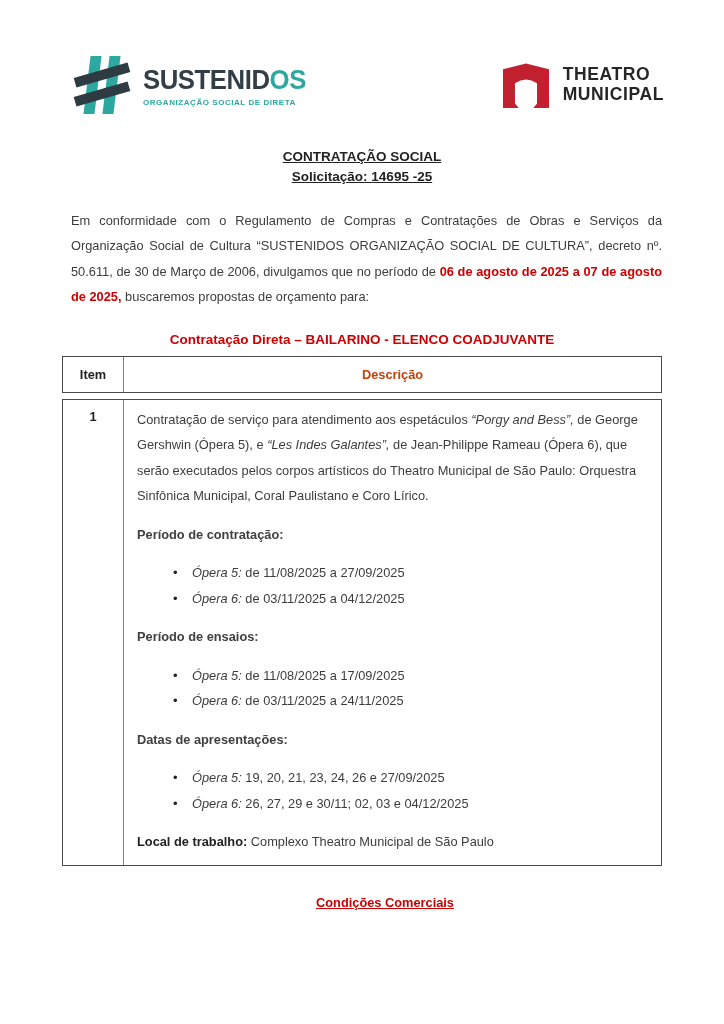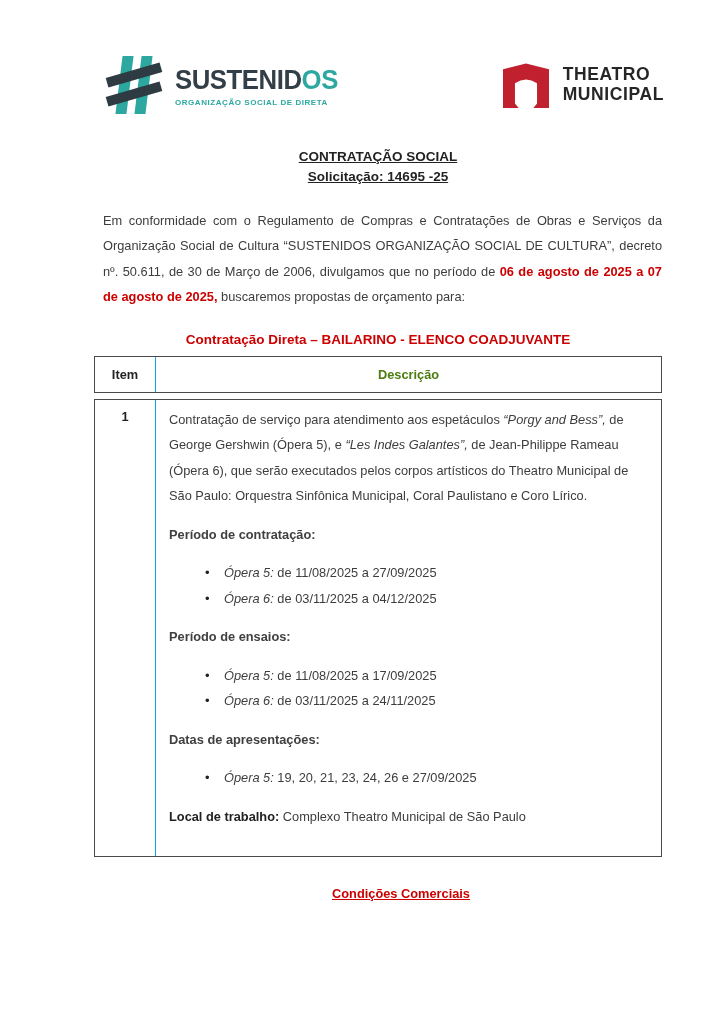--- a/index.html
+++ b/index.html
@@ -5,21 +5,20 @@
   * { margin:0; padding:0; box-sizing:border-box; }
   html,body { background:#ffffff; }
   .page {
     position:relative;
     width:724px; height:937px;
     margin:0 auto;
     background:#ffffff;
     font-family:"Liberation Sans", sans-serif;
     color:#3d3d3d;
     overflow:hidden;
-    padding-left:32px;
   }
   
   .logos { display:flex; justify-content:space-between; align-items:center; padding:56px 60px 0 74px; }
   .sus-logo { display:flex; align-items:center; gap:13px; }
   .hash-icon { position:relative; width:56px; height:58px; flex:0 0 auto; }
   .hash-icon .vb { position:absolute; width:11px; height:58px; background:#2ca8a1; transform:skewX(-7deg); }
   .hash-icon .v1 { left:13px; } .hash-icon .v2 { left:32px; }
   .hash-icon .db { position:absolute; width:56px; height:10px; background:#2e3b42; transform:rotate(-16deg); }
   .hash-icon .d1 { top:14px; left:0; } .hash-icon .d2 { top:33px; left:0; }
   .sus-name { font-size:28px; font-weight:700; letter-spacing:-0.5px; color:#333f48; transform:scaleX(0.92); transform-origin:left center; white-space:nowrap; }
@@ -37,21 +36,21 @@
   
   .subject { margin-top:22px; text-align:center; font-size:13.5px; font-weight:700; color:#cc0000; }
   .spec { margin-top:13px; text-align:center; font-size:13px; font-weight:700; color:#222; }
   
   .tbl { margin:9px 62px 0 62px; }
   .trow { display:flex; border:1px solid #4a4a4a; background:#fff; }
   .trow.thead { height:37px; margin-bottom:6px; }
   .c-item { width:61px; flex:0 0 auto; border-right:1px solid #0ea5e9; display:flex; justify-content:center; font-weight:700; color:#222; }
   .thead .c-item, .thead .c-desc { align-items:center; justify-content:center; font-size:12.8px; }
   .c-desc { flex:1 1 auto; display:flex; }
-  .thead .c-desc { font-weight:700; color:#4d7c0f; }
+  .thead .c-desc { font-weight:700; color:#c2410c; }
   .tbody .c-item { padding-top:9px; align-items:flex-start; font-size:12.8px; }
   .tbody .c-desc { display:block; min-height:456px; padding:7px 14px 10px 13px; font-size:12.8px; line-height:25.5px; color:#3d3d3d; }
   .desc-p { margin-bottom:13px; }
   .it { font-style:italic; }
   .sec-title { margin-top:13px; font-weight:700; color:#404040; }
   .blist { list-style:none; margin:13px 0 13px 0; padding-left:34px; }
   .blist li { position:relative; padding-left:21px; }
   .blist li::before { content:"•"; position:absolute; left:2px; top:0; font-size:13px; color:#222; }
   .loc { margin-top:13px; }
   .loc b { color:#222; }
@@ -123,20 +122,21 @@
 
         <p class="sec-title">Período de ensaios:</p>
         <ul class="blist">
           <li><span class="it">Ópera 5:</span><span> de 11/08/2025 a 17/09/2025</span></li>
           <li><span class="it">Ópera 6:</span><span> de 03/11/2025 a 24/11/2025</span></li>
         </ul>
 
         <p class="sec-title">Datas de apresentações:</p>
         <ul class="blist">
           <li><span class="it">Ópera 5:</span><span> 19, 20, 21, 23, 24, 26 e 27/09/2025</span></li>
+          <li><span class="it">Ópera 6:</span><span> 26, 27, 29 e 30/11; 02, 03 e 04/12/2025</span></li>
         </ul>
 
         <p class="loc"><b>Local de trabalho:</b><span> Complexo Theatro Municipal de São Paulo</span></p>
 
       </div>
     </div>
   </div>
 
   <div class="cond">
     <a>Condições Comerciais</a>

